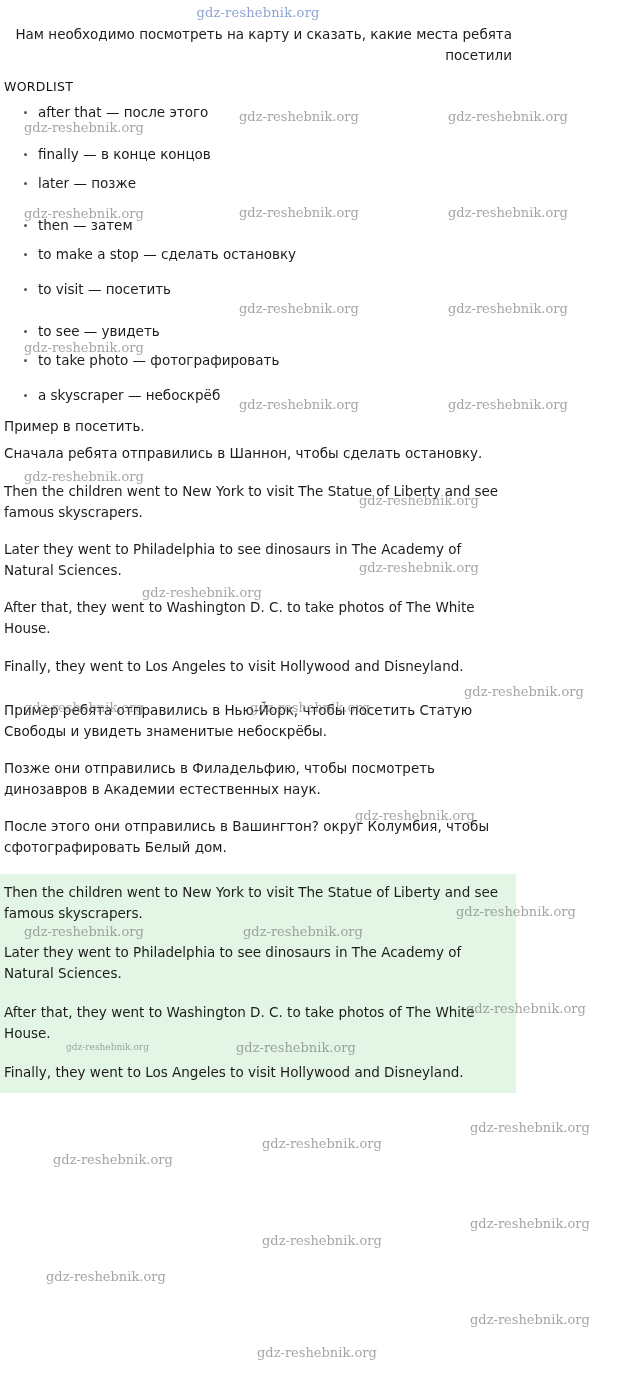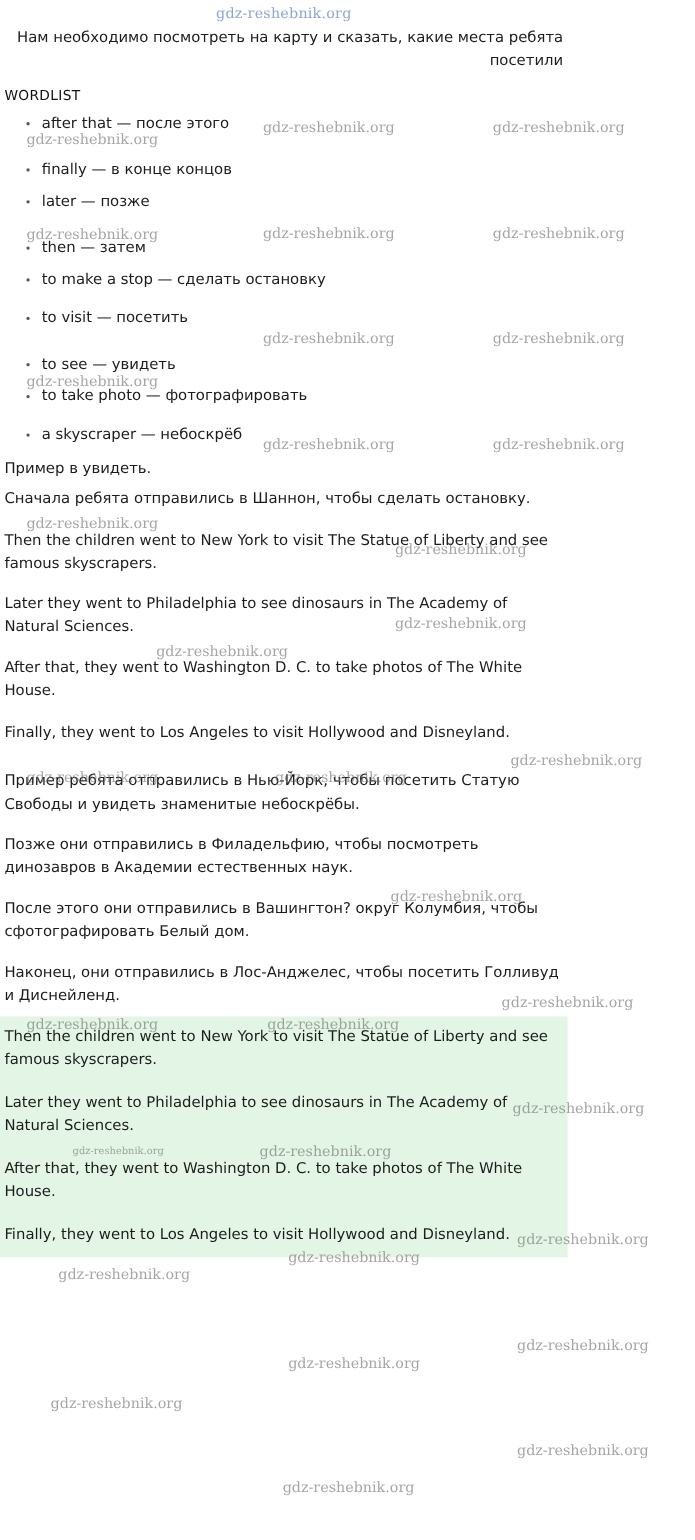--- a/index.html
+++ b/index.html
@@ -139,35 +139,34 @@
       <li style="margin-bottom:8px">finally — в конце концов</li>
       <li>later — позже</li>
       <li style="margin-bottom:8px">then — затем</li>
       <li style="margin-bottom:14px">to make a stop — сделать остановку</li>
       <li>to visit — посетить</li>
       <li style="margin-bottom:8px">to see — увидеть</li>
       <li style="margin-bottom:14px">to take photo — фотографировать</li>
       <li style="margin-bottom:10px">a skyscraper — небоскрёб</li>
     </ul>
 
-    <p class="para-tight">Пример в увидеть.</p>
+    <p class="para-tight">Пример в посетить.</p>
     <p class="para" style="margin-bottom:17px">Сначала ребята отправились в Шаннон, чтобы сделать остановку.</p>
 
     <div class="en-block">
       <p class="para" style="margin-bottom:16px">Then the children went to New York to visit The Statue of Liberty and see famous skyscrapers.</p>
       <p class="para" style="margin-bottom:16px">Later they went to Philadelphia to see dinosaurs in The Academy of Natural Sciences.</p>
       <p class="para" style="margin-bottom:17px">After that, they went to Washington D. C. to take photos of The White House.</p>
       <p class="para" style="margin-bottom:23px">Finally, they went to Los Angeles to visit Hollywood and Disneyland.</p>
     </div>
 
     <div class="ru-block">
       <p class="para" style="margin-bottom:16px">Пример ребята отправились в Нью-Йорк, чтобы посетить Статую Свободы и увидеть знаменитые небоскрёбы.</p>
       <p class="para" style="margin-bottom:16px">Позже они отправились в Филадельфию, чтобы посмотреть динозавров в Академии естественных наук.</p>
       <p class="para" style="margin-bottom:16px">После этого они отправились в Вашингтон? округ Колумбия, чтобы сфотографировать Белый дом.</p>
-      <p class="para" style="margin-bottom:8px">Наконец, они отправились в Лос-Анджелес, чтобы посетить Голливуд и Диснейленд.</p>
     </div>
 
     <div class="highlight-block">
       <p>Then the children went to New York to visit The Statue of Liberty and see famous skyscrapers.</p>
       <p>Later they went to Philadelphia to see dinosaurs in The Academy of Natural Sciences.</p>
       <p>After that, they went to Washington D. C. to take photos of The White House.</p>
       <p>Finally, they went to Los Angeles to visit Hollywood and Disneyland.</p>
     </div>
 
   </div>

